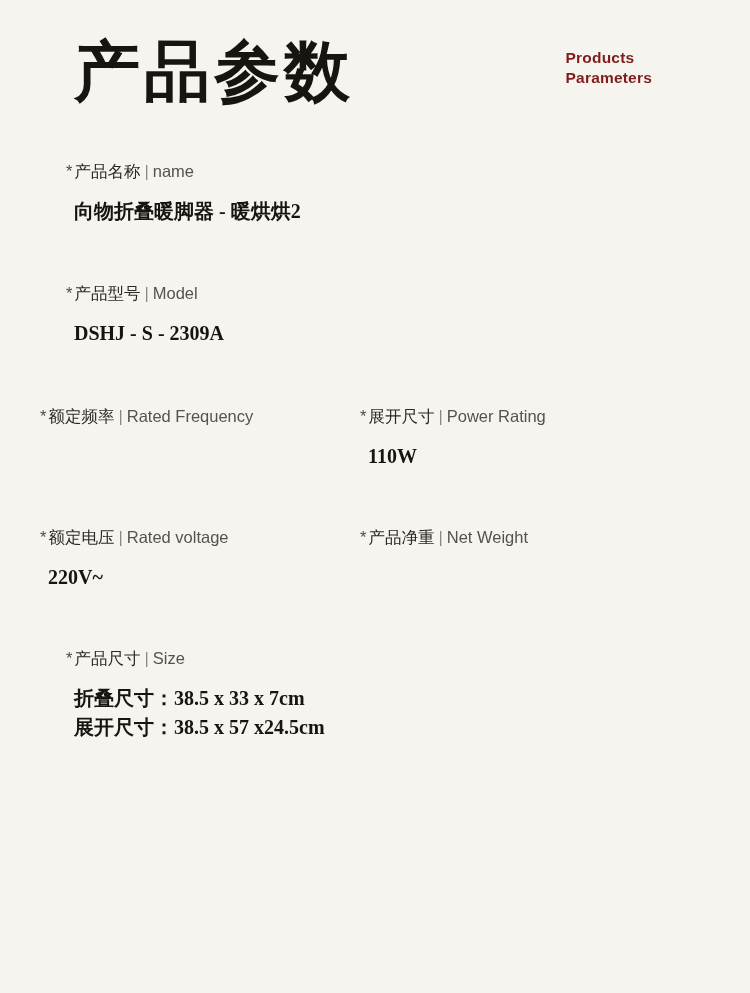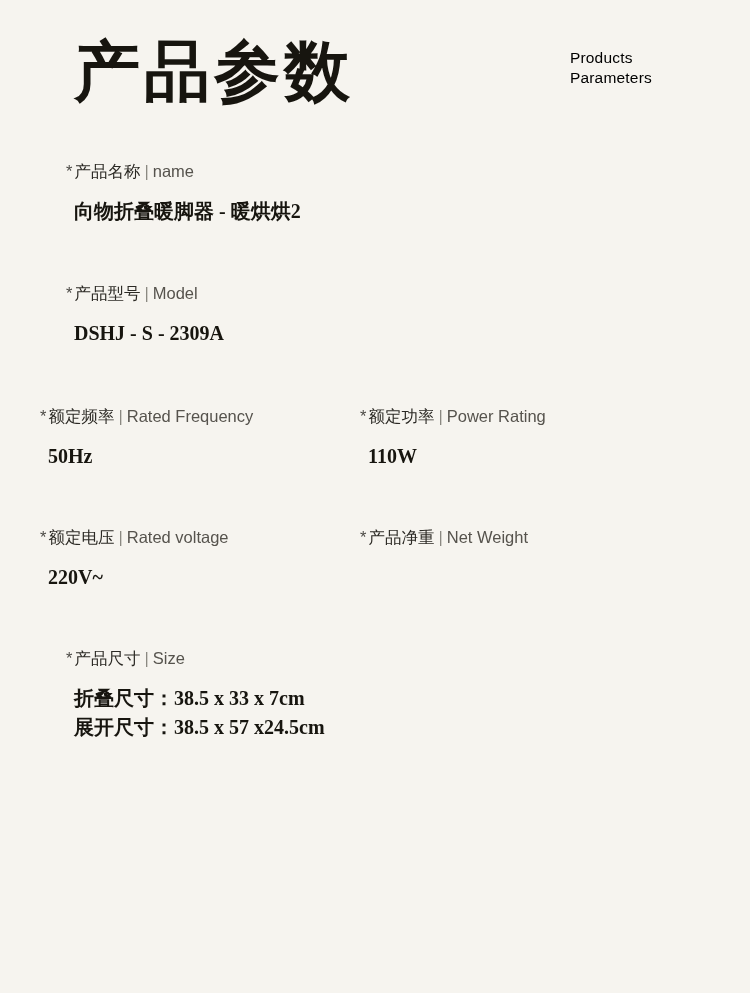--- a/index.html
+++ b/index.html
@@ -36,23 +36,23 @@
     letter-spacing: 4px;
     color: #17150f;
     line-height: 1.2;
     white-space: nowrap;
   }
   .title-en {
     position: absolute;
     right: 98px;
     top: 48px;
     font-size: 15.5px;
-    font-weight: 400;
+    font-weight: 700;
     line-height: 1.32;
-    color: #000000;
+    color: #7f1d1d;
     text-align: left;
     letter-spacing: 0.2px;
   }
 
   
   .specs {
     position: absolute;
     left: 8px;
     top: 160px;
     width: 750px;
@@ -166,25 +166,24 @@
     </div>
 
     <div class="gap-2"></div>
 
     <div class="spec-block">
       <div class="spec-row">
         <div class="spec-cell col1">
           <div class="label">
             <span class="star">*</span><span class="cn">额定频率</span><span class="sep">|</span><span class="en">Rated Frequency</span>
           </div>
-          <div class="value">50Hz</div>
         </div>
         <div class="spec-cell col2">
           <div class="label">
-            <span class="star">*</span><span class="cn">额定功率</span><span class="sep">|</span><span class="en">Power Rating</span>
+            <span class="star">*</span><span class="cn">展开尺寸</span><span class="sep">|</span><span class="en">Power Rating</span>
           </div>
           <div class="value">110W</div>
         </div>
       </div>
     </div>
 
     <div class="gap-3"></div>
 
     <div class="spec-block">
       <div class="spec-row">

